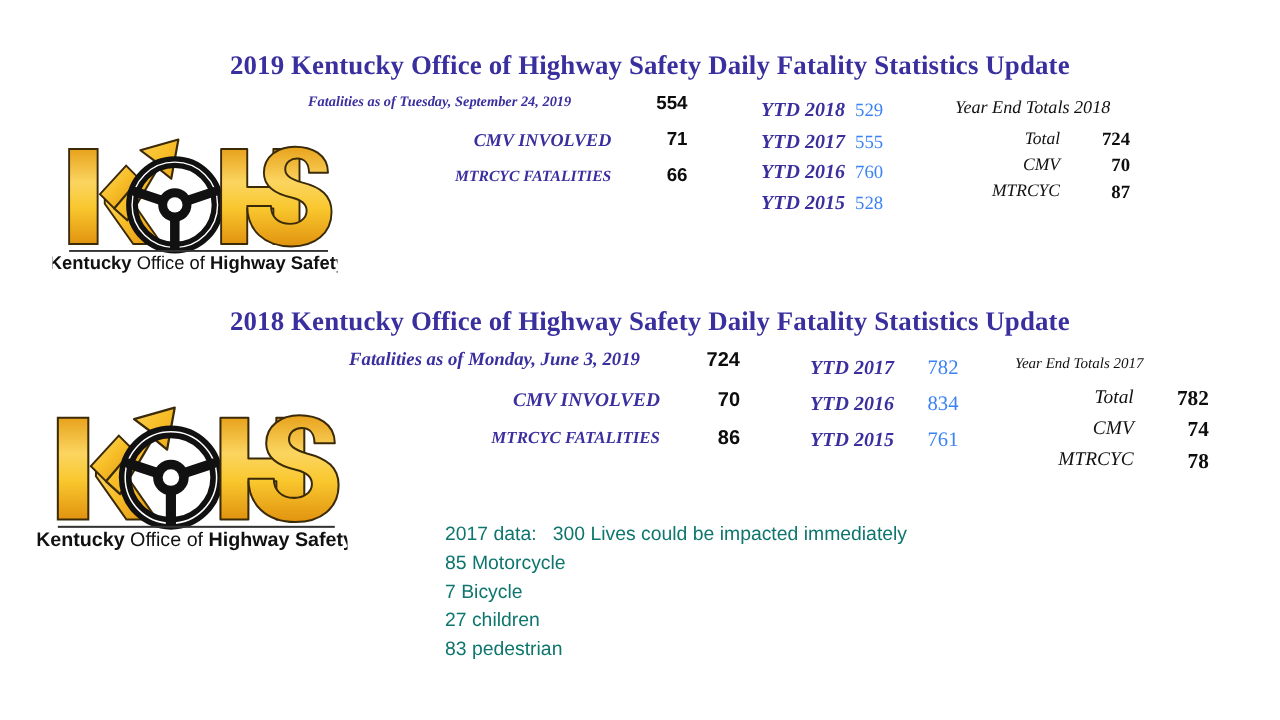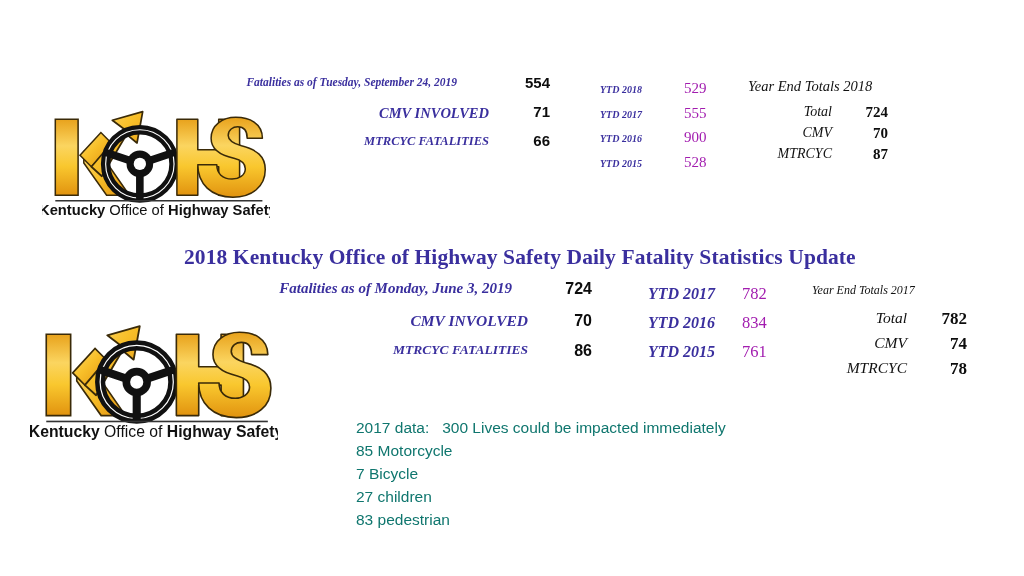--- a/index.html
+++ b/index.html
@@ -100,27 +100,27 @@
   .ytd-label {
     font-family: "Liberation Serif", serif;
     font-style: italic;
     font-weight: bold;
     color: #3A2F9E;
     text-align: left;
     white-space: nowrap;
   }
   .ytd-value {
     font-family: "Liberation Serif", serif;
-    color: #a21caf;
+    color: #3b82f6;
     white-space: nowrap;
     text-align: center;
   }
   #s1-ytd { left: 600px; top: 80px; }
   #s1-ytd .ytd-row { height: 24.5px; }
-  #s1-ytd .ytd-label { font-size: 10px; width: 76px; }
+  #s1-ytd .ytd-label { font-size: 16px; width: 76px; text-align: right; }
   #s1-ytd .ytd-value { font-size: 15px; padding-left: 8px; }
 
   #s2-ytd { left: 648px; top: 284px; }
   #s2-ytd .ytd-row { height: 29px; }
   #s2-ytd .ytd-label { font-size: 16px; width: 86px; }
   #s2-ytd .ytd-value { font-size: 16.5px; padding-left: 8px; }
 
   
   .yet { position: absolute; }
   .yet-title {
@@ -140,21 +140,21 @@
     color: #111111;
     text-align: right;
   }
   .yet-value {
     position: absolute;
     font-family: "Liberation Serif", serif;
     font-weight: bold;
     color: #0d0d0d;
     text-align: right;
   }
-  #s1-yet { left: 748px; top: 78px; }
+  #s1-yet { left: 764px; top: 78px; }
   #s1-yet .yet-title { font-size: 14.5px; }
   #s1-yet .yet-rows { position: relative; margin-top: 9px; width: 140px; }
   #s1-yet .yet-row { height: 21px; }
   #s1-yet .yet-label { font-size: 14px; right: 56px; top: 0; }
   #s1-yet .yet-value { font-size: 15px; right: 0; top: 0; width: 42px; }
 
   #s2-yet { left: 812px; top: 283px; }
   #s2-yet .yet-title { font-size: 12px; }
   #s2-yet .yet-rows { position: relative; margin-top: 11px; width: 155px; }
   #s2-yet .yet-row { height: 25px; }
@@ -171,20 +171,21 @@
     color: #0f766e;
     line-height: 23px;
   }
   #notes .note-line { white-space: pre; }
 </style>
 </head>
 <body>
 
 <div class="slide">
 
+  <div class="section-title" id="sec1-title">2019 Kentucky Office of Highway Safety Daily Fatality Statistics Update</div>
 
   <div class="logo" id="logo-1">
     <svg viewBox="0 0 240 122" xmlns="http://www.w3.org/2000/svg" role="img" aria-label="KOHS">
       <defs>
         <linearGradient id="goldA" x1="0" y1="0" x2="0" y2="1">
           <stop offset="0%" stop-color="#E8A21C"></stop>
           <stop offset="35%" stop-color="#FBD560"></stop>
           <stop offset="62%" stop-color="#F9C72E"></stop>
           <stop offset="100%" stop-color="#E1930F"></stop>
         </linearGradient>
@@ -253,21 +254,21 @@
     <div class="ytd-row">
       <span class="ytd-label">YTD 2018</span>
       <span class="ytd-value">529</span>
     </div>
     <div class="ytd-row">
       <span class="ytd-label">YTD 2017</span>
       <span class="ytd-value">555</span>
     </div>
     <div class="ytd-row">
       <span class="ytd-label">YTD 2016</span>
-      <span class="ytd-value">900</span>
+      <span class="ytd-value">760</span>
     </div>
     <div class="ytd-row">
       <span class="ytd-label">YTD 2015</span>
       <span class="ytd-value">528</span>
     </div>
   </div>
 
   <div class="yet" id="s1-yet">
     <div class="yet-title">Year End Totals 2018</div>
     <div class="yet-rows">

